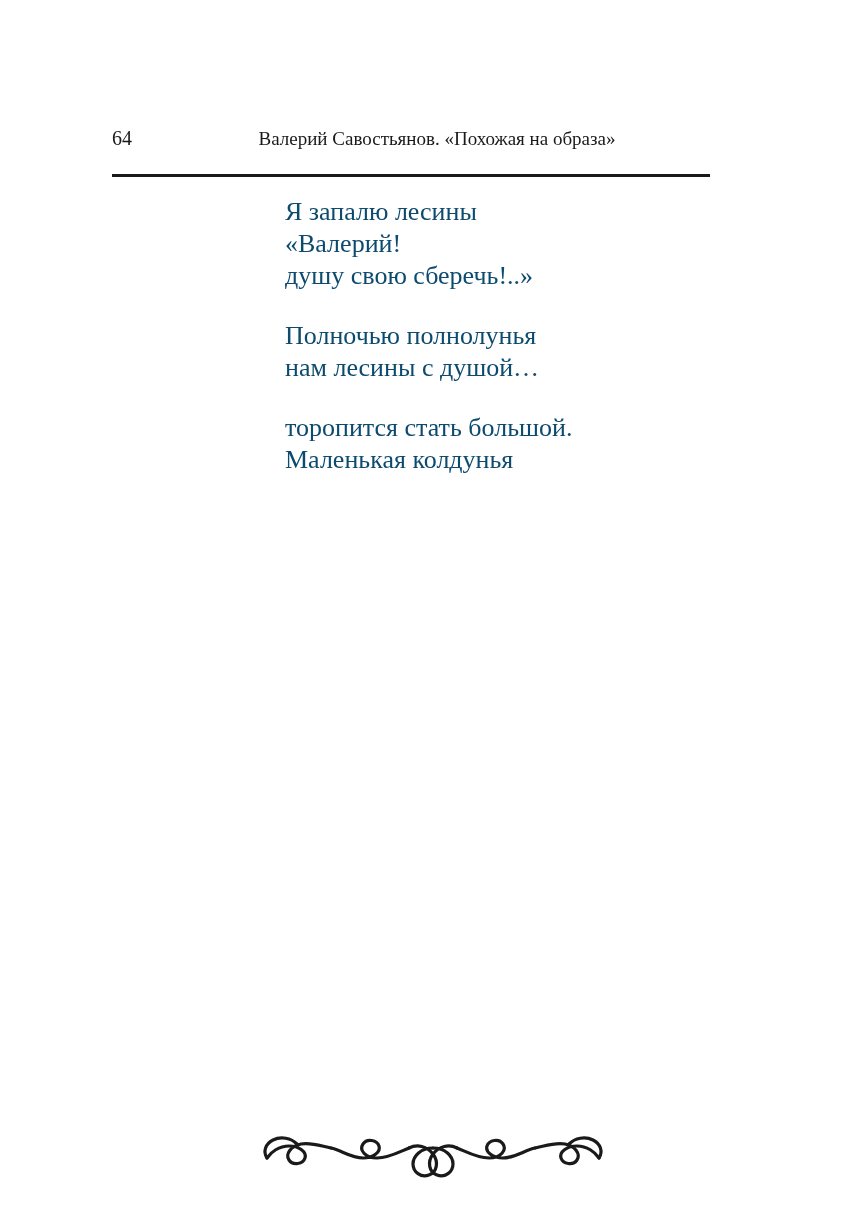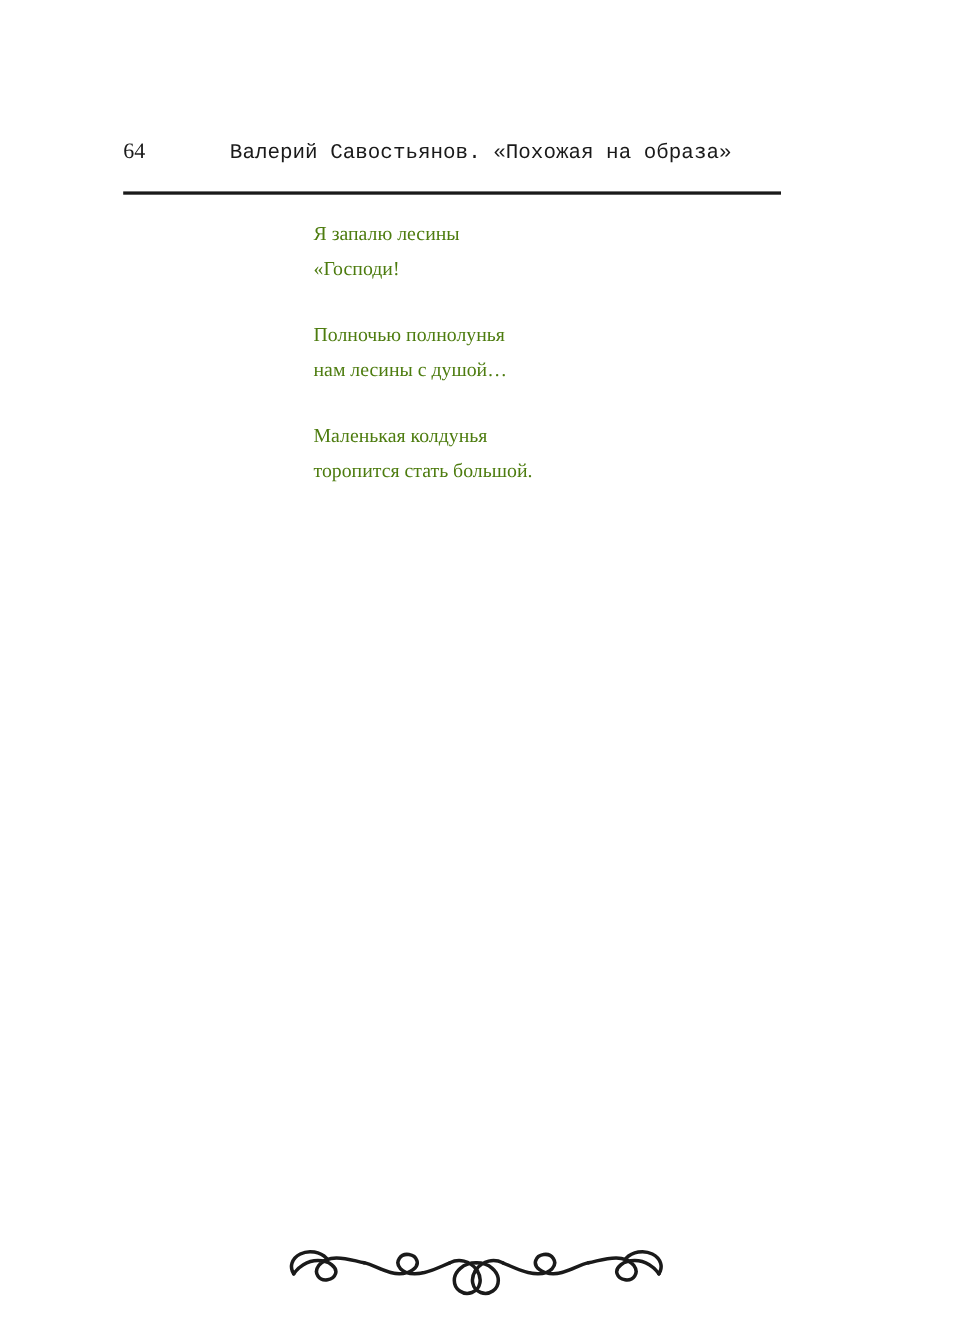--- a/index.html
+++ b/index.html
@@ -34,21 +34,20 @@
     white-space: nowrap;
   }
   .running-title {
     flex: 1;
     text-align: center;
     font-size: 19px;
     line-height: 1;
     color: #1a1a1a;
     white-space: nowrap;
     padding-right: 6px;
-    font-family: Liberation Mono, monospace;
   }
   .header-rule {
     position: absolute;
     left: 112px;
     top: 146px;
     width: 636px;
     height: 3px;
     background: #1a1a1a;
   }
 
@@ -59,24 +58,24 @@
     top: 168px;
     width: 480px;
   }
   .stanza {
     margin: 0 0 28px 0;
   }
   .stanza:last-child {
     margin-bottom: 0;
   }
   .line {
-    font-size: 18px;
+    font-size: 26px;
     line-height: 32px;
     white-space: pre;
-    color: #4d7c0f;
+    color: #0c4a6e;
   }
 
   
   .ornament {
     position: absolute;
     left: 0;
     top: 1090px;
     width: 866px;
     display: flex;
     justify-content: center;
@@ -93,31 +92,32 @@
   <div class="header">
     <span class="folio">64</span>
     <span class="running-title">Валерий Савостьянов. «Похожая на образа»</span>
   </div>
   <div class="header-rule"></div>
 
   <div class="poem">
 
     <div class="stanza">
       <div class="line">Я запалю лесины</div>
-      <div class="line">«Господи!</div>
+      <div class="line">«Валерий!</div>
+      <div class="line">душу свою сберечь!..»</div>
     </div>
 
     <div class="stanza">
       <div class="line">Полночью полнолунья</div>
       <div class="line">нам лесины с душой…</div>
     </div>
 
     <div class="stanza">
+      <div class="line">торопится стать большой.</div>
       <div class="line">Маленькая колдунья</div>
-      <div class="line">торопится стать большой.</div>
     </div>
 
   </div>
 
   <div class="ornament">
     <svg width="360" height="70" viewBox="0 0 360 70">
       <g fill="none" stroke="#1a1a1a" stroke-width="3.2" stroke-linecap="round">
 
         <path d="M180 30 C168 30 160 38 160 46 C160 54 168 60 176 57 C184 54 186 44 180 36 C174 28 164 26 156 30"></path>
         <path d="M180 30 C192 30 200 38 200 46 C200 54 192 60 184 57 C176 54 174 44 180 36 C186 28 196 26 204 30"></path>

